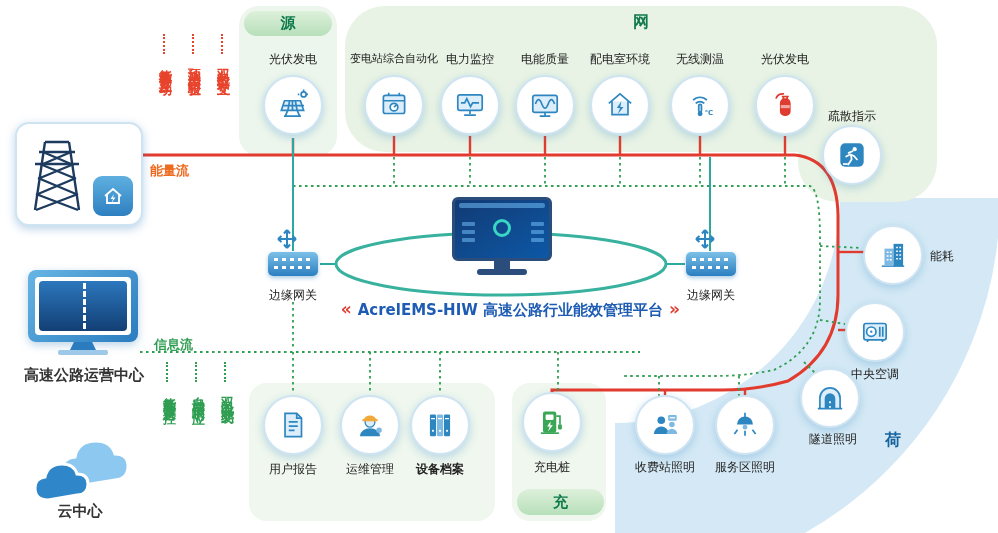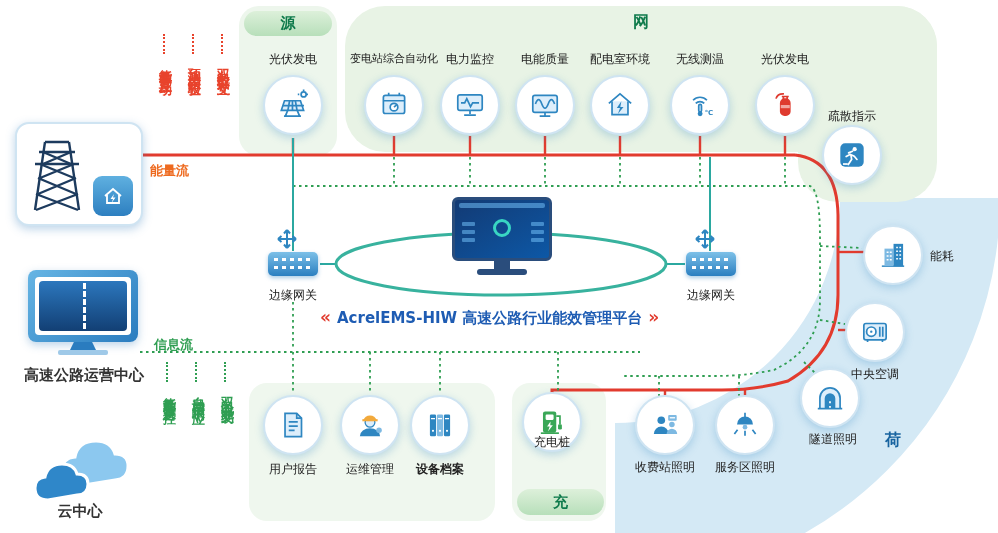--- a/index.html
+++ b/index.html
@@ -27,21 +27,21 @@
   .ports { position:absolute; left:6px; right:6px; height:3px;
           background-image:repeating-linear-gradient(90deg,#fff 0 4px,transparent 4px 8px); }
   .gw-cross { position:absolute; z-index:3; }
   .c-mon { position:absolute; z-index:3; left:452px; top:197px; width:100px; height:64px;
           background:linear-gradient(150deg,#123a74,#0d58a6); border:3px solid #2a4d7c; border-radius:6px; }
   .c-top { position:absolute; left:4px; top:3px; width:86px; height:5px; background:rgba(120,200,255,.5); border-radius:2px; }
   .c-ring { position:absolute; left:38px; top:19px; width:18px; height:18px; border:3px solid #39d6c3; border-radius:50%; }
   .c-bar { position:absolute; width:13px; height:4px; background:rgba(120,200,255,.5); border-radius:1px; }
   .c-neck { position:absolute; z-index:3; left:494px; top:261px; width:16px; height:8px; background:#2a4d7c; }
   .c-base { position:absolute; z-index:3; left:477px; top:269px; width:50px; height:6px; border-radius:3px; background:#2a4d7c; }
-  .plat { position:absolute; z-index:3; left:320px; top:307px; width:360px; text-align:left; white-space:nowrap; }
+  .plat { position:absolute; z-index:3; left:320px; top:299px; width:360px; text-align:right; white-space:nowrap; }
   .plat .chev { color:#e23b2e; font-weight:bold; font-size:17px; }
   .plat .ttl { color:#1e5cb3; font-weight:bold; font-size:15px; padding:0 6px; }
   .grid-card { position:absolute; z-index:3; left:15px; top:122px; width:128px; height:104px;
           background:#fff; border:2px solid #cfe4f2; border-radius:14px; box-shadow:0 3px 10px rgba(60,130,190,.35); }
   .badge { position:absolute; left:76px; top:52px; width:40px; height:40px; border-radius:9px;
           background:linear-gradient(180deg,#5fb0e0,#2d7fc0); display:flex; align-items:center; justify-content:center; }
   .big-label { position:absolute; z-index:3; font-size:15px; font-weight:bold; color:#333; text-align:center; }
   .op-frame { position:absolute; z-index:3; left:28px; top:270px; width:110px; height:72px; border-radius:8px;
           background:linear-gradient(135deg,#66b5e4,#2a7cbf); padding:7px; box-shadow:0 3px 8px rgba(60,130,190,.35); }
   .op-screen { width:100%; height:100%; background:#fff; border-radius:4px; padding:4px; }
@@ -394,15 +394,15 @@
         <g stroke="#3aa757" stroke-width="1.6" fill="none">
       <rect x="7.5" y="6" width="12.5" height="20" rx="2" fill="#3aa757" stroke="none"></rect>
       <rect x="10" y="9" width="7.5" height="5" rx="1" fill="#fff" stroke="none"></rect>
       <path d="M14.6 15.5 l-3.2 4.8 h2.4 l-1.6 4.6 4.6 -5.8 h-2.4 z" fill="#fff" stroke="none"></path>
       <path d="M20 10.5 h3.5 v7.5"></path>
       <rect x="21.7" y="18" width="3.6" height="5" rx="1.2" fill="#3aa757" stroke="none"></rect>
       <path d="M5.5 26.5 h17"></path>
     </g>
       </svg>
   </div>
-  <div class="icon-label" style="left:522px; top:434px; width:60px;">充电桩</div>
+  <div class="icon-label" style="left:522px; top:459px; width:60px;">充电桩</div>
 
 </div>
 
 </body></html>

